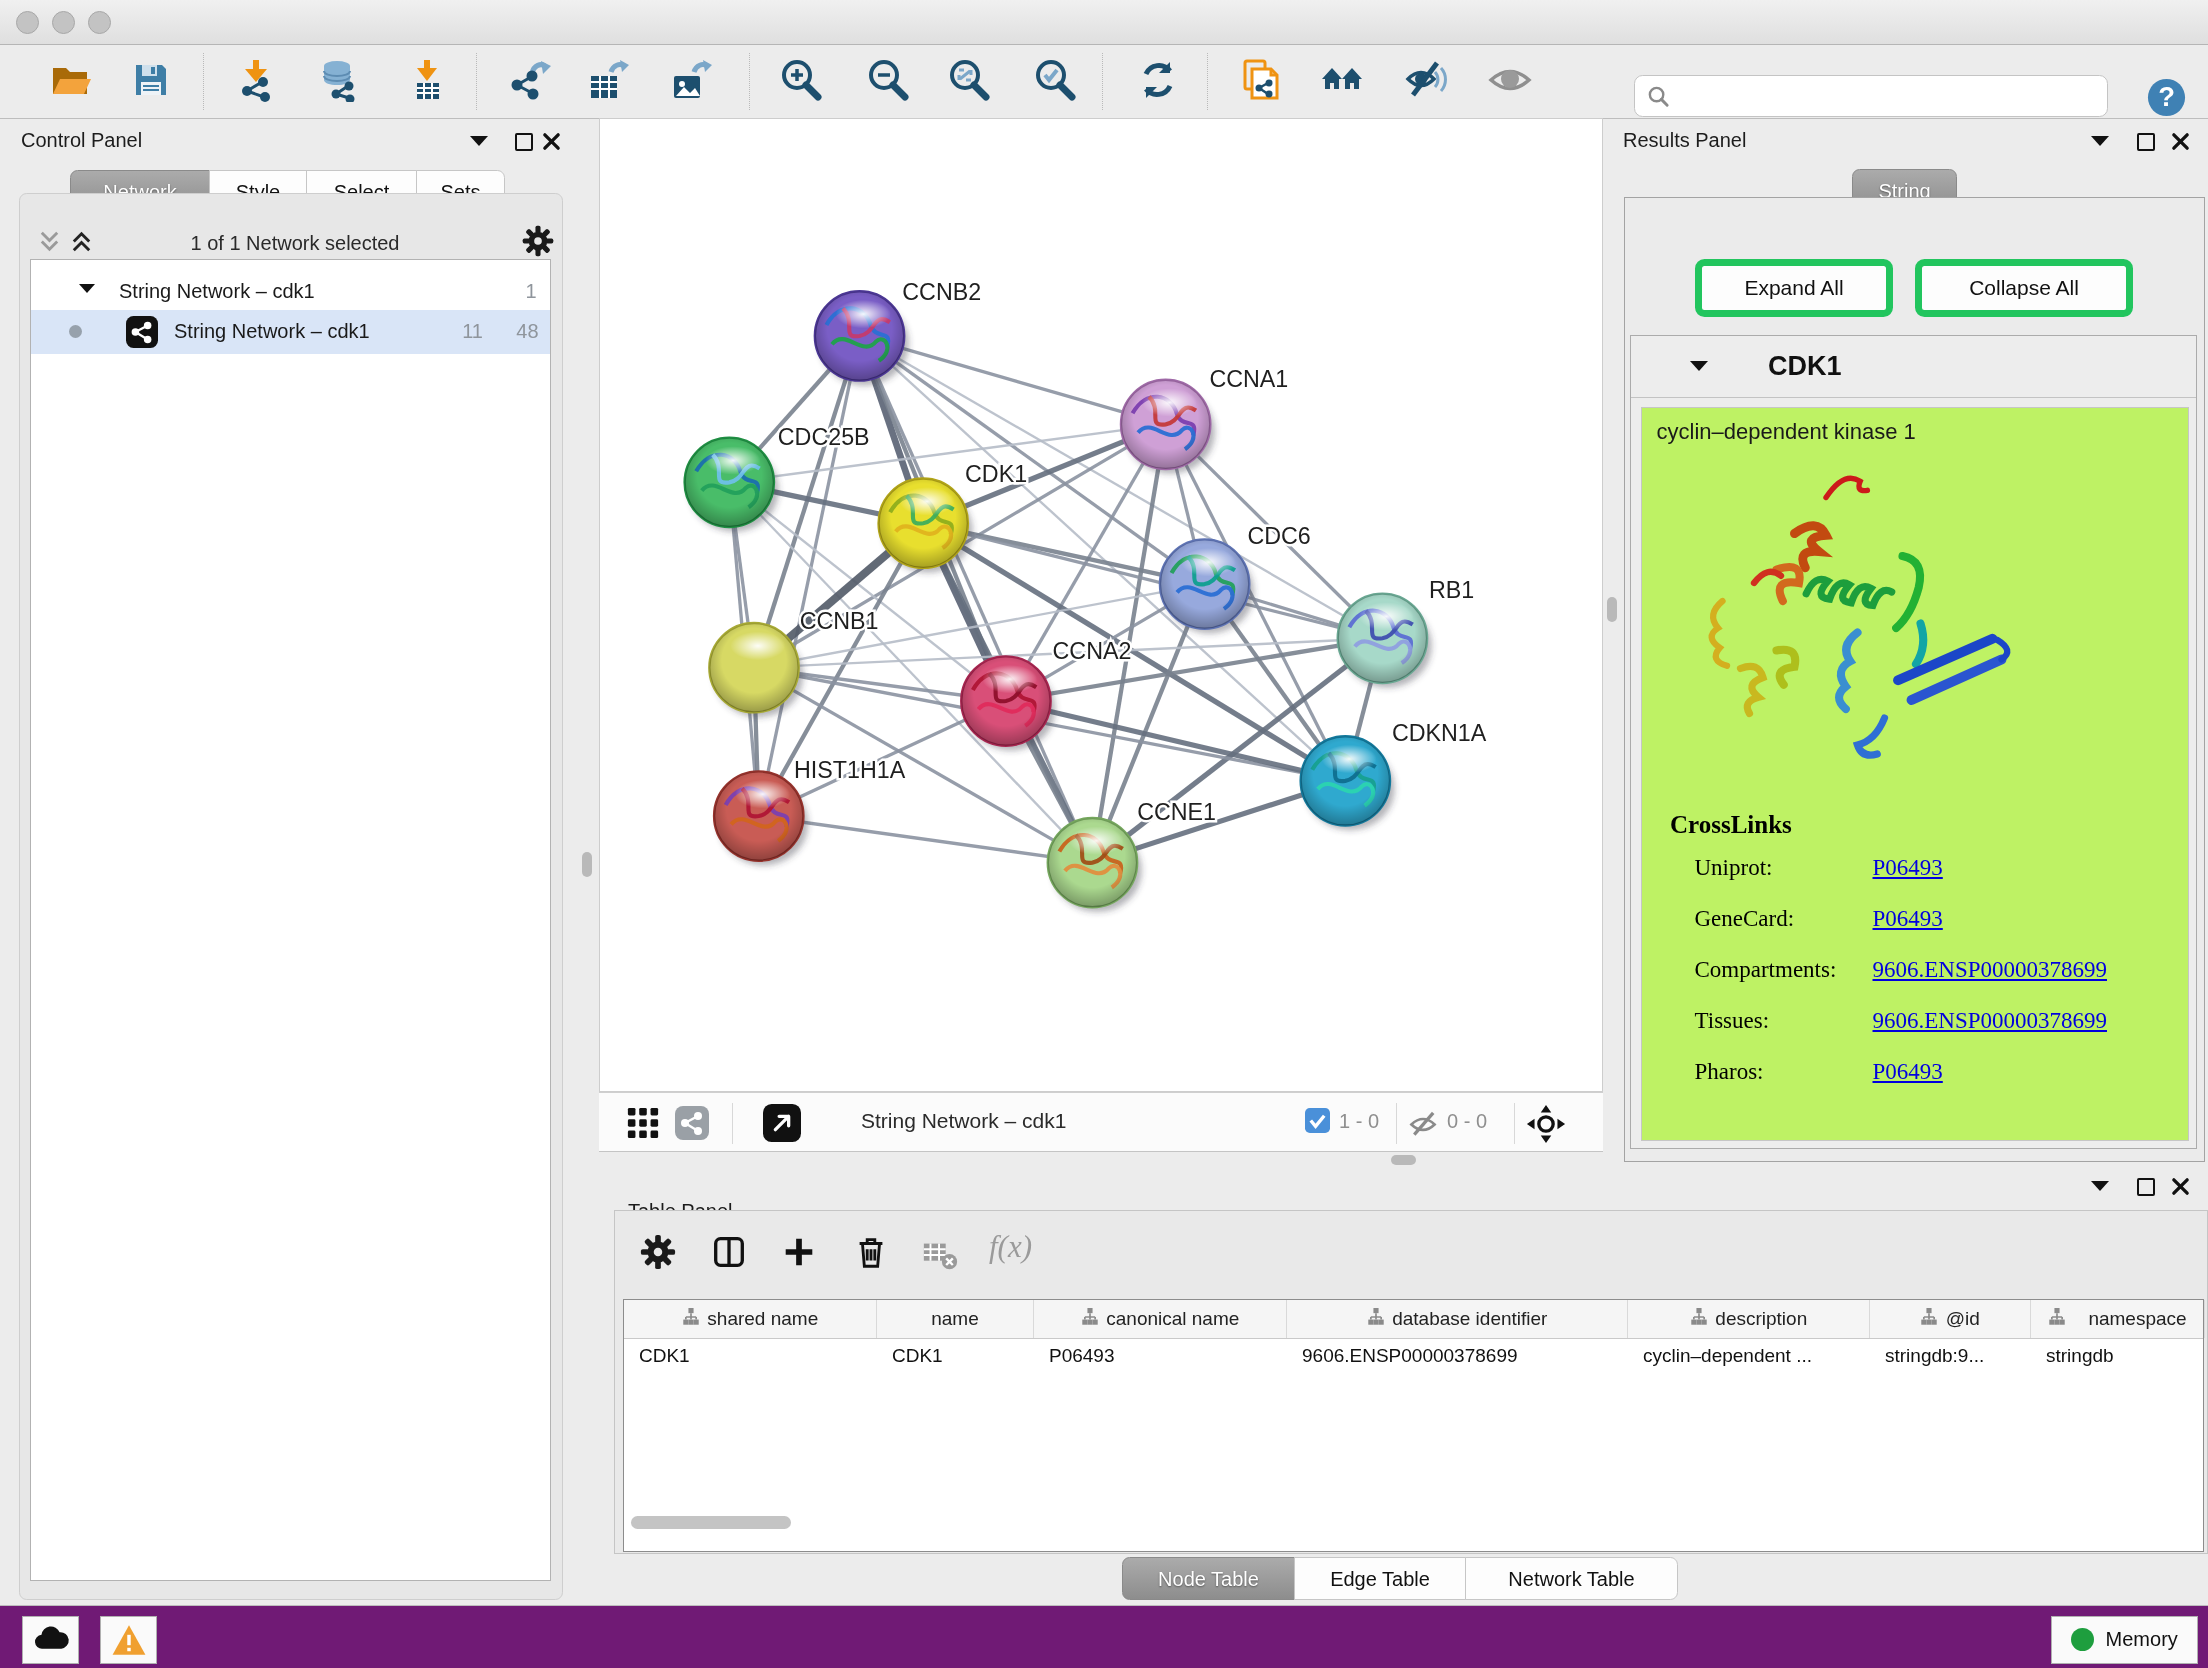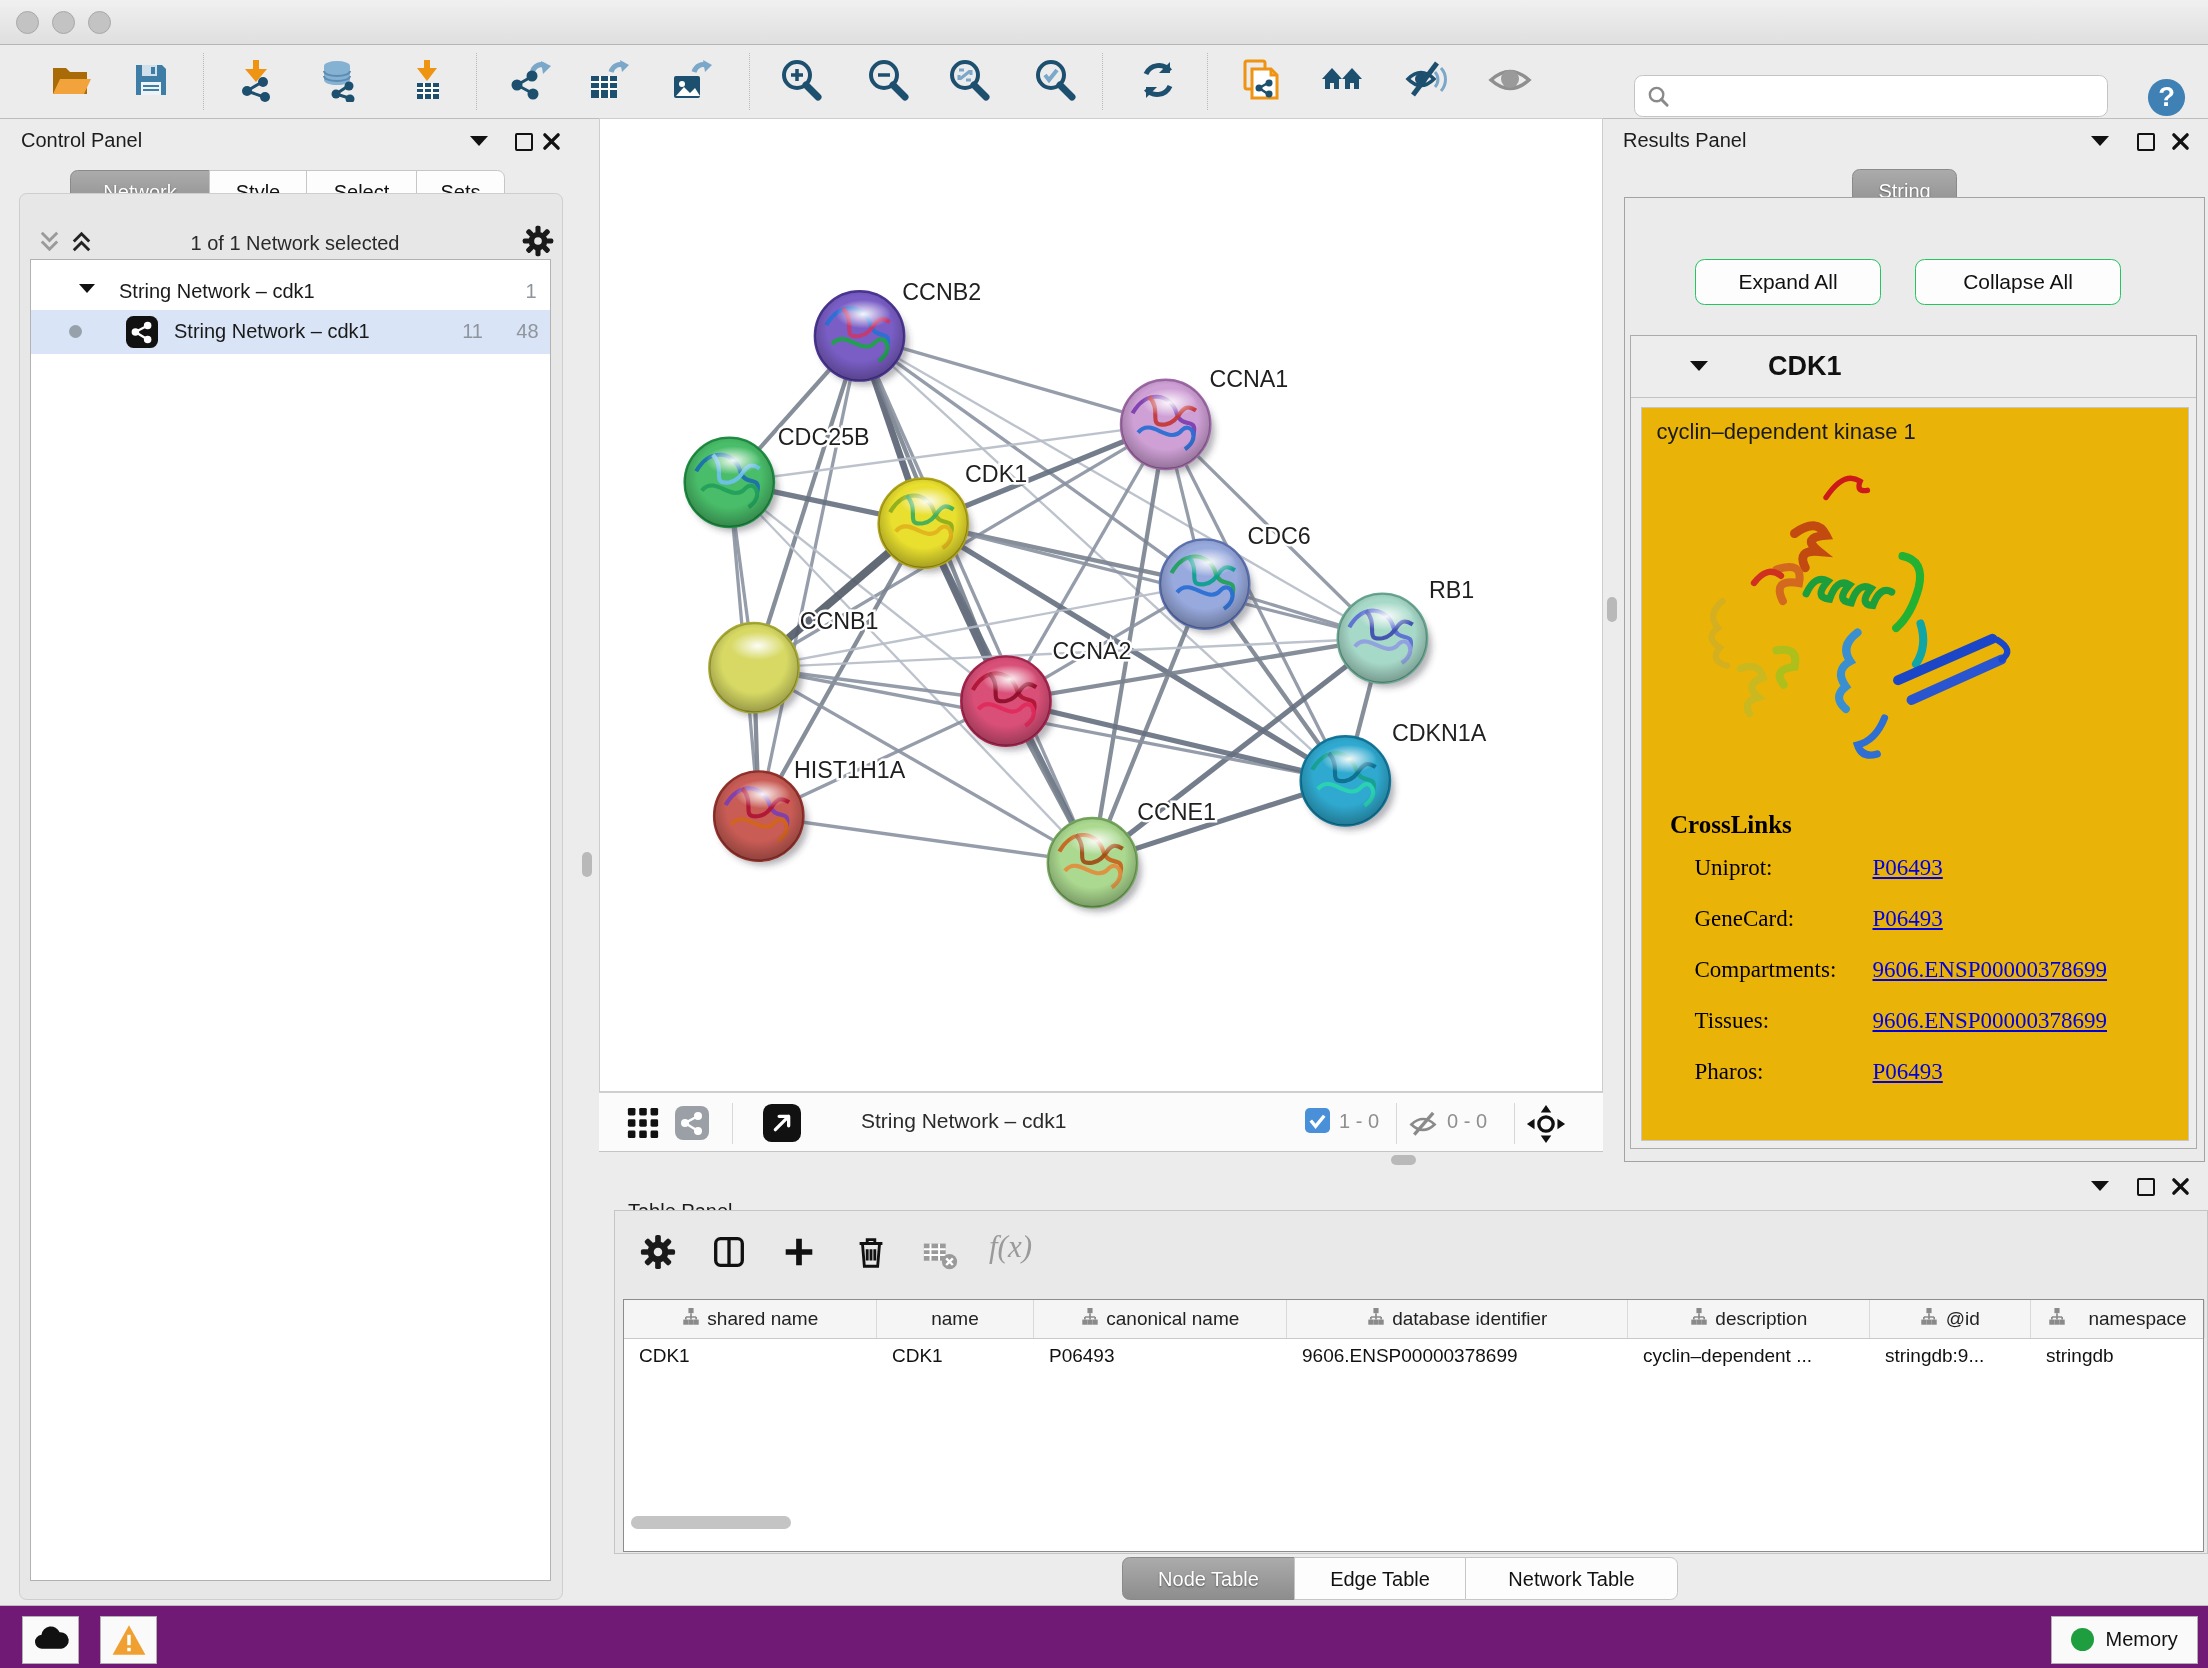--- a/index.html
+++ b/index.html
@@ -39,25 +39,25 @@
   
   .canvas{left:599px;top:118px;width:1004px;height:974px;background:#fff;border:1px solid #cdcdcd;box-sizing:border-box;}
   .netbar{left:599px;top:1092px;width:1004px;height:60px;background:#fbfbfb;border-top:1px solid #cfcfcf;
           border-bottom:1px solid #c4c4c4;box-sizing:border-box;}
   .vdiv{top:9.5px;height:41px;width:0;border-left:1px solid #d8d8d8;}
   .netbar-label{font-size:21px;color:#2b2b2b;top:16px;}
   .graynum{font-size:20px;color:#8f8f8f;top:17px;}
   .grip{background:#b9b9b9;border-radius:5.7px;}
   
   .rp-box{left:1624px;top:197px;width:579px;height:963px;background:#ebebeb;border:1.4px solid #a3a3a3;}
-  .btn{background:#fdfdfd;border:1px solid #22c55e;border-radius:9.5px;font-size:21px;color:#111;
+  .btn{background:#fdfdfd;border:7px solid #22c55e;border-radius:9.5px;font-size:21px;color:#111;
        display:flex;align-items:center;justify-content:center;}
   .rp-section{left:1630px;top:335px;width:567px;height:814px;border:1px solid #ababab;background:#ededed;box-sizing:border-box;}
   .rp-sec-head{height:61px;border-bottom:1px solid #c3c3c3;position:relative;}
-  .rp-body{position:absolute;left:9.5px;top:71px;width:546px;height:732px;border:1px solid #c6c6c6;background:#eab308;}
+  .rp-body{position:absolute;left:9.5px;top:71px;width:546px;height:732px;border:1px solid #c6c6c6;background:#bef264;}
   .gene{font-size:27px;font-weight:bold;color:#111;}
   .desc{font-size:22px;color:#1a1a1a;}
   .xl-title{font-family:"Liberation Serif",serif;font-weight:bold;font-size:25px;color:#000;}
   .xl-row{position:absolute;left:53px;width:476px;height:38px;font-family:"Liberation Serif",serif;font-size:23px;}
   .xl-label{position:absolute;left:0;color:#000;}
   .xl-link{position:absolute;left:178px;color:#0000e0;text-decoration:underline;cursor:pointer;}
   
   .tp-box{left:614px;top:1210px;width:1594px;height:344px;background:#e9e9e9;border:1px solid #c5c5c5;box-sizing:border-box;}
   .tablebox{left:623px;top:1299px;width:1581px;height:253px;background:#fff;border:1.9px solid #8c8c8c;box-sizing:border-box;}
   .th{display:flex;align-items:center;justify-content:center;gap:7.6px;font-size:19px;color:#222;

